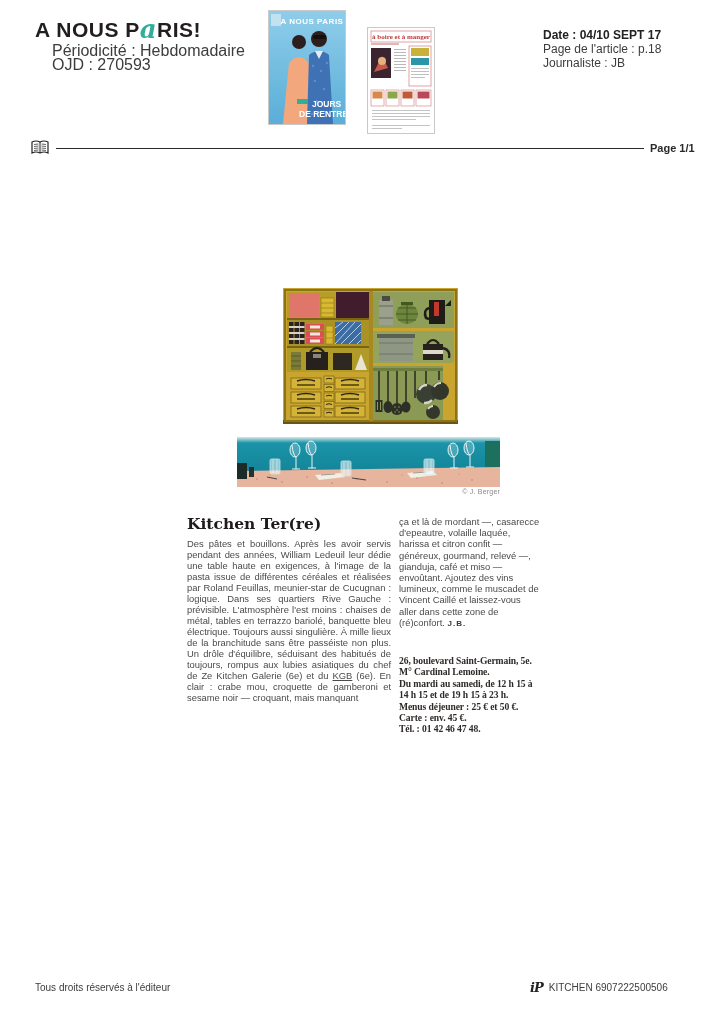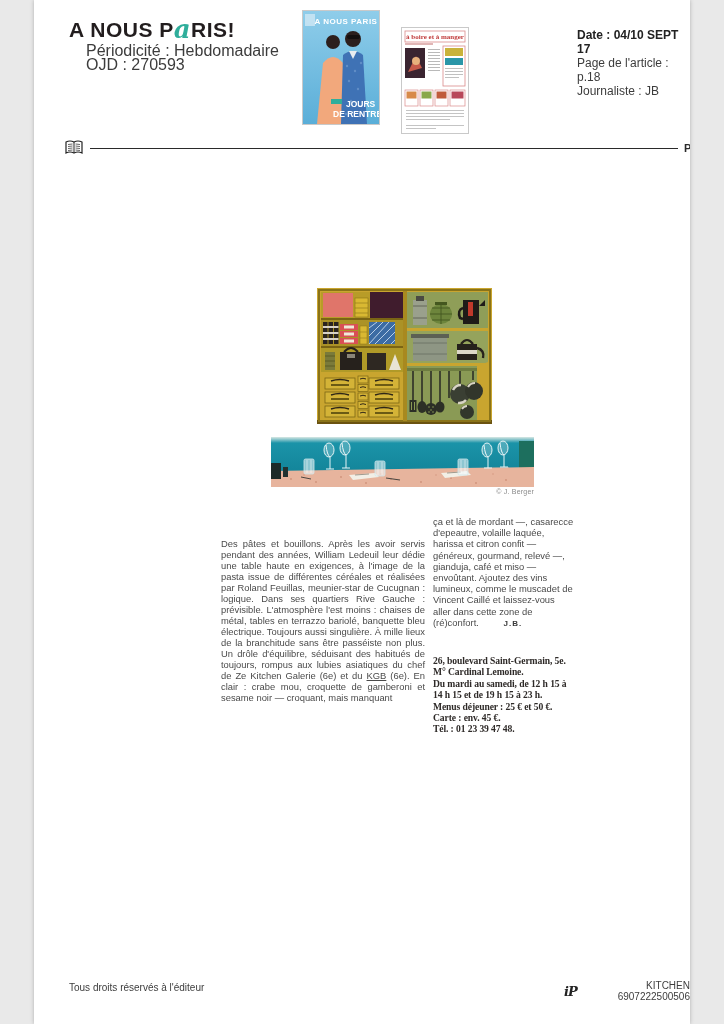--- a/index.html
+++ b/index.html
@@ -1,17 +1,17 @@
 <!DOCTYPE html>
 <html><head>
 <meta charset="utf-8">
 <style>
   html,body{margin:0;padding:0;background:#e9e9e9;}
   #page{
-    position:relative;width:656px;height:1024px;background:#ffffff;
+    position:relative;width:724px;height:1024px;background:#ffffff;
     margin:0 auto;overflow:hidden;
     font-family:"Liberation Sans",sans-serif;color:#2e2a2b;
     box-shadow:0 0 4px rgba(0,0,0,.25);
   }
   
   .logo{position:absolute;left:35px;top:18px;font-weight:800;font-size:21px;
     letter-spacing:.5px;color:#221d1e;white-space:nowrap;}
   .logo .script-a{font-family:"DejaVu Serif",serif;font-style:italic;font-weight:700;
     font-size:26px;color:#2fae9b;line-height:0;position:relative;top:1px;}
   .pub-meta{position:absolute;left:52px;top:44px;font-size:16px;line-height:14px;color:#3c3c3c;}
@@ -30,21 +30,21 @@
   .credit{position:absolute;left:380px;top:488px;width:120px;text-align:right;
     font-size:7px;color:#8a8a8a;letter-spacing:.2px;}
   
   .art-title{position:absolute;left:187px;top:514px;width:205px;
     font-family:"DejaVu Serif",serif;font-weight:700;font-size:15.5px;color:#1f1b1c;}
   .col1{position:absolute;left:187px;top:538px;width:204px;
     font-size:9.4px;line-height:11px;color:#4a4a4a;text-align:justify;}
   .col2{position:absolute;left:399px;top:516px;width:141px;
     font-size:9.4px;line-height:11.2px;color:#4a4a4a;}
   .col1 .u{text-decoration:underline;color:#4a4a4a;}
-  .byline{font-size:8px;font-weight:700;letter-spacing:1px;color:#3a3a3a;margin-left:22px;}
+  .byline{font-size:8px;font-weight:700;letter-spacing:1px;color:#3a3a3a;}
   .info-block{position:absolute;left:399px;top:655px;width:141px;
     font-family:"Liberation Serif",serif;font-weight:700;font-size:9.6px;
     line-height:11.4px;color:#2e2a28;letter-spacing:-.1px;}
   .info-block div{white-space:nowrap;}
   
   .footer-left{position:absolute;left:35px;top:982px;font-size:10px;color:#3d3d3d;}
   .footer-right{position:absolute;left:530px;top:980px;font-size:10px;color:#3d3d3d;
     display:flex;align-items:center;gap:6px;text-align:right;}
   .press-logo{font-family:"DejaVu Serif",serif;font-style:italic;font-weight:700;
     font-size:13px;color:#222;letter-spacing:-1px;}
@@ -392,31 +392,32 @@
         <line x1="190" y1="23" x2="190" y2="37"></line>
           <line x1="194" y1="23" x2="194" y2="37"></line>
       </g>
 
       <path d="M115 41 l14 2" stroke="#4a4540" stroke-width="1.2"></path>
       <path d="M30 40 l10 2" stroke="#4a4540" stroke-width="1"></path>
     </svg>
   </div>
   <div class="credit">© J. Berger</div>
 
+  <div class="art-title">Kitchen Ter(re)</div>
   <div class="col1"><span>Des pâtes et bouillons. Après les avoir servis pendant des années, William Ledeuil leur dédie une table haute en exigences, à l'image de la pasta issue de différentes céréales et réalisées par Roland Feuillas, meunier-star de Cucugnan : logique. Dans ses quartiers Rive Gauche : prévisible. L'atmosphère l'est moins : chaises de métal, tables en terrazzo bariolé, banquette bleu électrique. Toujours aussi singulière. À mille lieux de la branchitude sans être passéiste non plus. Un drôle d'équilibre, séduisant des habitués de toujours, rompus aux lubies asiatiques du chef de Ze Kitchen Galerie (6e) et du </span><span class="u">KGB</span><span> (6e). En clair : crabe mou, croquette de gamberoni et sesame noir — croquant, mais manquant</span></div>
   <div class="col2"><span>ça et là de mordant —, casarecce d'epeautre, volaille laquée, harissa et citron confit — généreux, gourmand, relevé —, gianduja, café et miso — envoûtant. Ajoutez des vins lumineux, comme le muscadet de Vincent Caillé et laissez-vous aller dans cette zone de (ré)confort. </span><span class="byline">J.B.</span></div>
 
   <div class="info-block">
     <div>26, boulevard Saint-Germain, 5e.</div>
     <div>M° Cardinal Lemoine.</div>
     <div>Du mardi au samedi, de 12 h 15 à</div>
     <div>14 h 15 et de 19 h 15 à 23 h.</div>
     <div>Menus déjeuner : 25 € et 50 €.</div>
     <div>Carte : env. 45 €.</div>
-    <div>Tél. : 01 23 39 47 48.</div>
+    <div>Tél. : 01 42 46 47 48.</div>
   </div>
 
   <div class="footer-left">Tous droits réservés à l'éditeur</div>
   <div class="footer-right">
     <span class="press-logo">iP</span>
     <span>KITCHEN 6907222500506</span>
   </div>
 
 </div>
 

